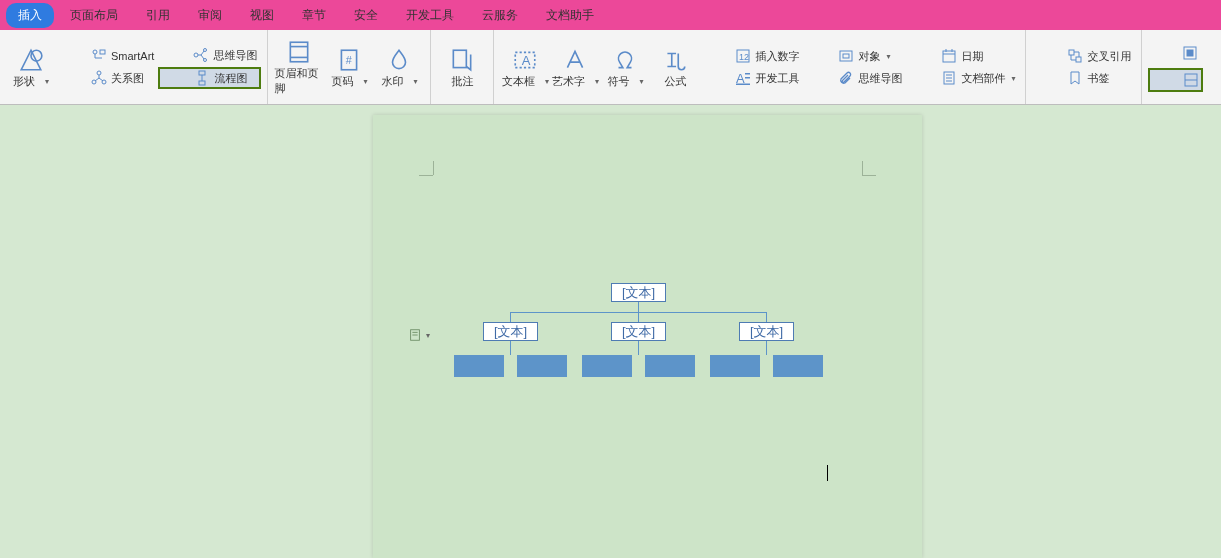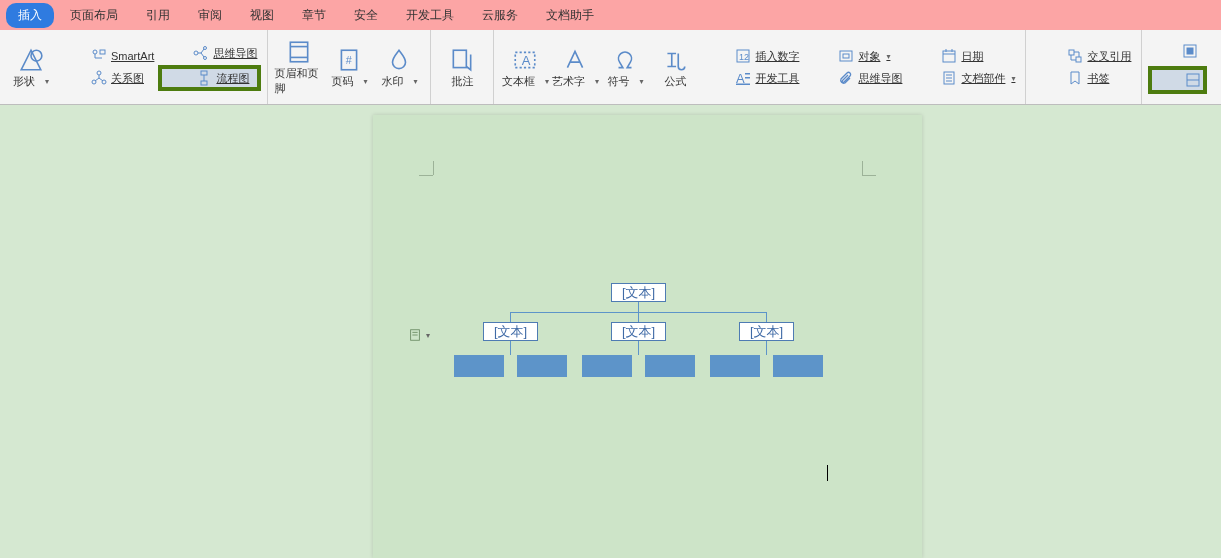--- a/index.html
+++ b/index.html
@@ -1,31 +1,31 @@
 <!DOCTYPE html>
 <html><head>
 <meta charset="utf-8">
 <style>
 * { margin:0; padding:0; box-sizing:border-box; font-family:"Microsoft YaHei","Segoe UI",sans-serif; }
 body { background:#f0f0f0; width:1221px; height:558px; overflow:hidden; }
 
 
-.menubar { height:30px; background:#fca5a5; display:flex; align-items:center; padding-left:6px; gap:4px; font-size:12px; }
+.menubar { height:30px; background:#ec4899; display:flex; align-items:center; padding-left:6px; gap:4px; font-size:12px; }
 .menubar .tab { padding:4px 12px; cursor:pointer; color:#333; }
 .menubar .tab.active { background:#2f7be0; color:#fff; border-radius:10px; }
 
 
 .ribbon { height:75px; background:#f4f4f4; border-bottom:1px solid #bdbdbd; display:flex; }
 .group { display:flex; border-right:1px solid #d0d0d0; padding:4px 6px; }
 .col { display:flex; flex-direction:column; justify-content:center; gap:2px; }
 .big { display:flex; flex-direction:column; align-items:center; justify-content:center; width:50px; font-size:11px; color:#333; cursor:pointer; }
 .big .ico { width:28px; height:28px; display:flex; align-items:center; justify-content:center; color:#5b8bc9; }
 .big svg { width:26px; height:26px; }
-.small { display:flex; align-items:center; gap:4px; font-size:11px; color:#333; cursor:pointer; padding:2px 4px; white-space:nowrap;text-decoration:underline; }
-.small.selected { background:#d0dae6; border:4px solid #4d7c0f; padding:1px 3px; }
+.small { display:flex; align-items:center; gap:4px; font-size:11px; color:#333; cursor:pointer; padding:2px 4px; white-space:nowrap; }
+.small.selected { background:#d0dae6; border:2px solid #4d7c0f; padding:1px 3px; }
 .small .ico { width:16px; height:16px; display:flex; align-items:center; justify-content:center; color:#5b8bc9;margin-left:31px; }
 .small svg { width:16px; height:16px; }
 .dd { font-size:8px; color:#666; margin-left:2px; }
 .lbl-row { display:flex; align-items:center; justify-content:center; gap:8px; }
 
 
 .doc-area { position:relative; height:453px; background:#d5e8d1; }
 .page { position:absolute; left:373px; top:10px; width:549px; height:443px; background:#cde4c8; box-shadow:0 0 4px rgba(0,0,0,.15); }
 .crn { position:absolute; }
 .crn span { position:absolute; background:#9cb298; }

